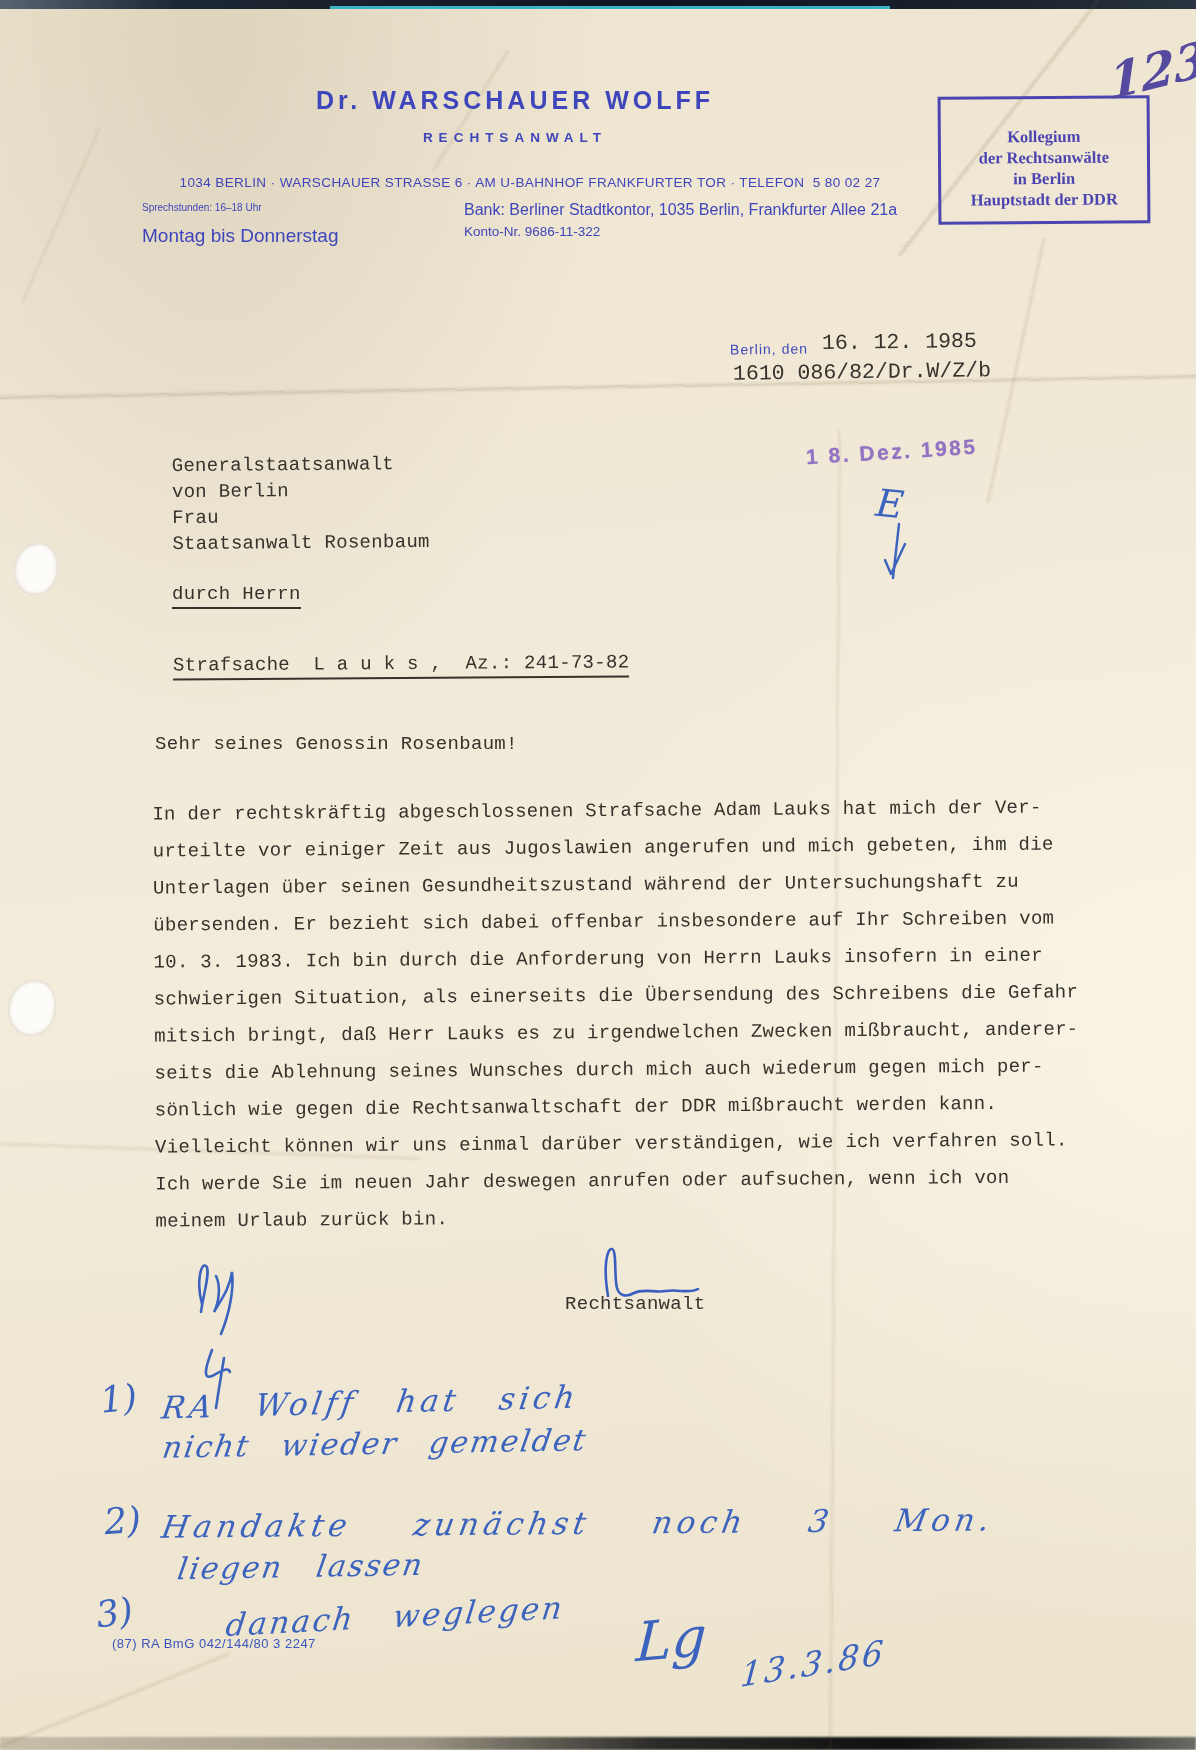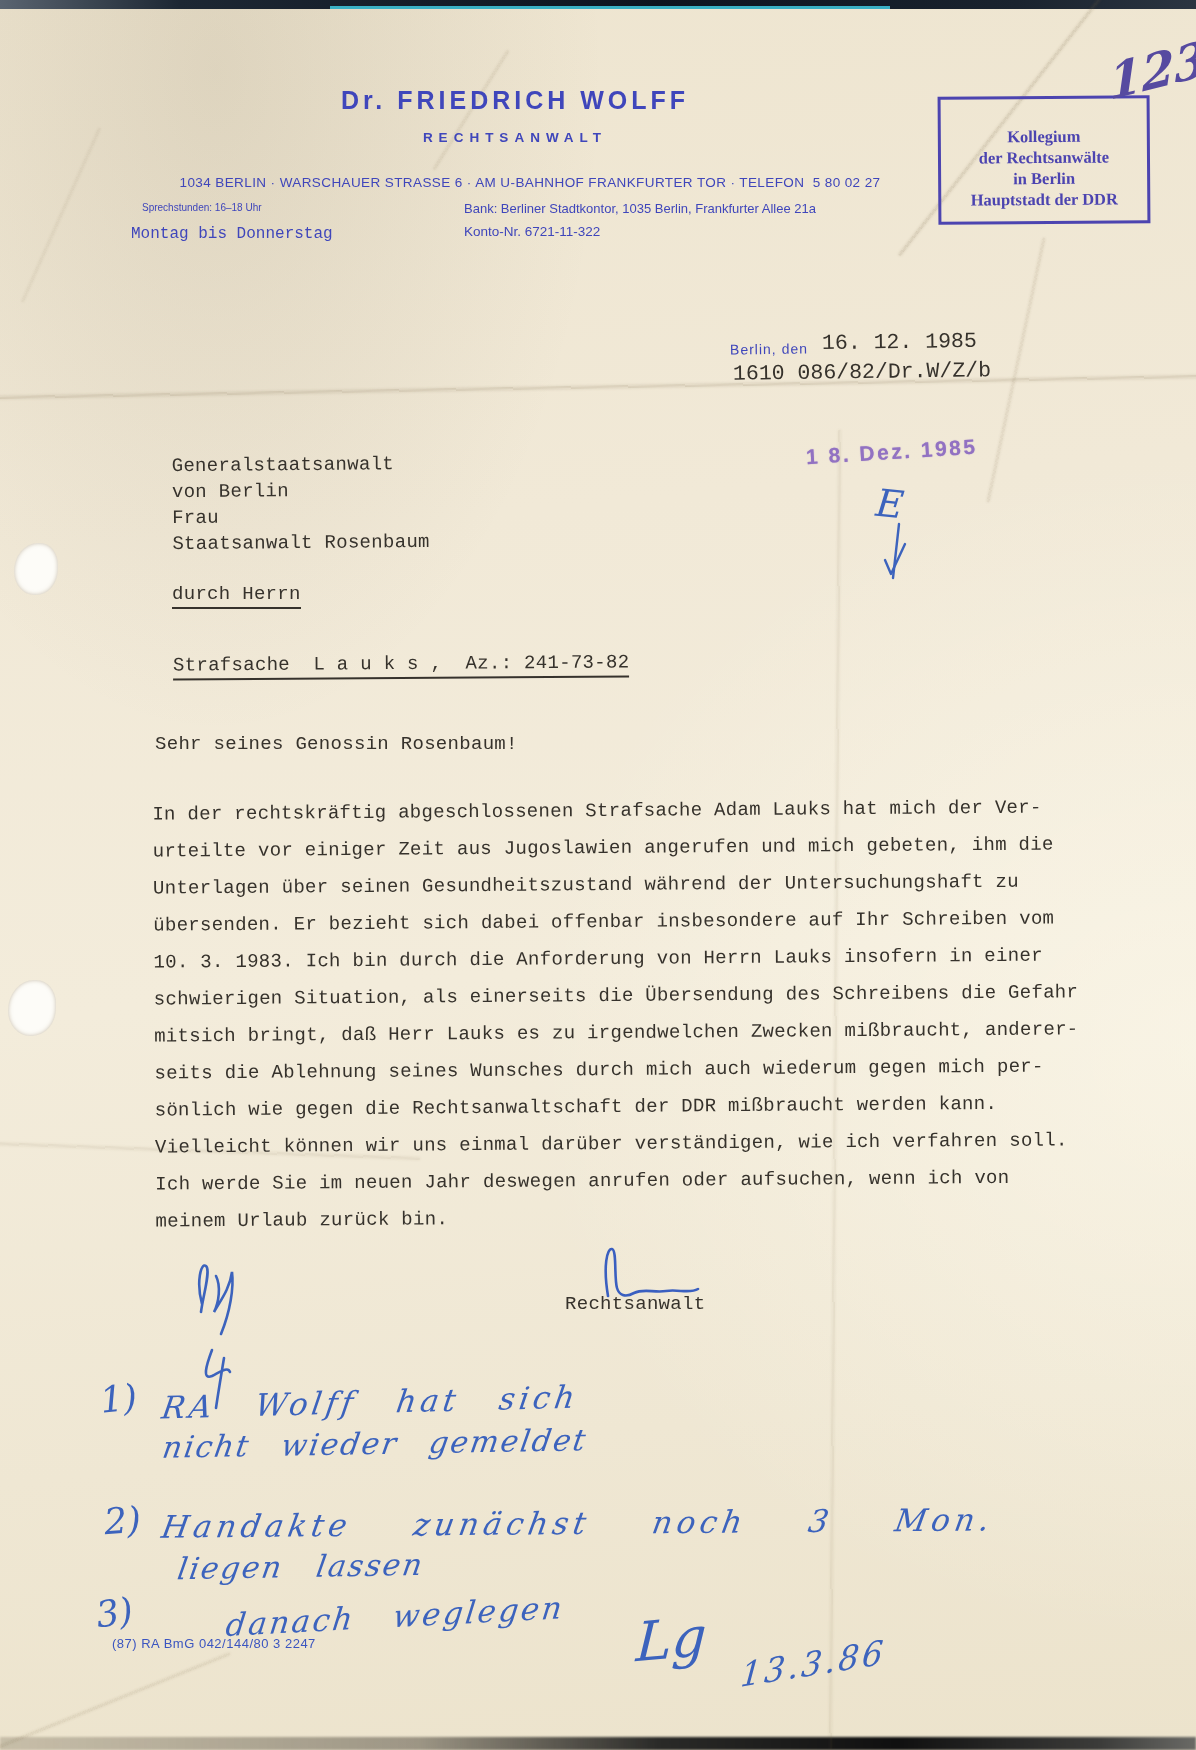--- a/index.html
+++ b/index.html
@@ -49,27 +49,27 @@
     <div class="crease" style="left:834px;top:430px;width:2px;height:1320px;transform:rotate(.4deg);opacity:.55;"></div>
     <div class="crease" style="left:-10px;top:1150px;width:430px;height:2px;transform:rotate(2deg);opacity:.6;"></div>
     <div class="crease" style="left:-40px;top:1705px;width:280px;height:2px;transform:rotate(-22deg);opacity:.7;"></div>
     <div class="crease" style="left:60px;top:120px;width:2px;height:190px;transform:rotate(24deg);opacity:.45;"></div>
   </div>
 
   <div class="damage" style="left:14px;top:543px;width:44px;height:52px;"></div>
   <div class="damage" style="left:8px;top:980px;width:48px;height:56px;"></div>
 
   <div>
-    <div class="abs blue" style="left:280px;top:86px;width:470px;text-align:center;font-size:25px;font-weight:bold;letter-spacing:4px;">Dr. FRIEDRICH WOLFF</div>
+    <div class="abs blue" style="left:280px;top:86px;width:470px;text-align:center;font-size:25px;font-weight:bold;letter-spacing:4px;">Dr. WARSCHAUER WOLFF</div>
     <div class="abs blue" style="left:280px;top:130px;width:470px;text-align:center;font-size:13.5px;font-weight:bold;letter-spacing:6px;">RECHTSANWALT</div>
     <div class="abs blue" style="left:60px;top:156px;width:940px;text-align:center;font-size:13.5px;letter-spacing:.4px;white-space:pre;margin-top:19px;">1034 BERLIN · WARSCHAUER STRASSE 6 · AM U-BAHNHOF FRANKFURTER TOR · TELEFON  5 80 02 27</div>
     <div class="abs blue" style="left:142px;top:202px;font-size:10px;">Sprechstunden: 16–18 Uhr</div>
-    <div class="abs blue" style="left:131px;top:225px;font-size:16px;font-family:Liberation Mono, monospace;">Montag bis Donnerstag</div>
-    <div class="abs blue" style="left:464px;top:201px;font-size:13px;">Bank: Berliner Stadtkontor, 1035 Berlin, Frankfurter Allee 21a</div>
-    <div class="abs blue" style="left:464px;top:224px;font-size:13.5px;">Konto-Nr. 6721-11-322</div>
+    <div class="abs blue" style="left:142px;top:225px;font-size:19px;">Montag bis Donnerstag</div>
+    <div class="abs blue" style="left:464px;top:201px;font-size:16px;">Bank: Berliner Stadtkontor, 1035 Berlin, Frankfurter Allee 21a</div>
+    <div class="abs blue" style="left:464px;top:224px;font-size:13.5px;">Konto-Nr. 9686-11-322</div>
   </div>
 
   <div class="stampbox">
     <div>Kollegium</div>
     <div>der Rechtsanwälte</div>
     <div>in Berlin</div>
     <div>Hauptstadt der DDR</div>
   </div>
 
   <div class="abs hand" style="left:1108px;top:42px;font-size:48px;color:#564aa0;transform:rotate(-14deg) skewX(-12deg);font-weight:bold;">123</div>

